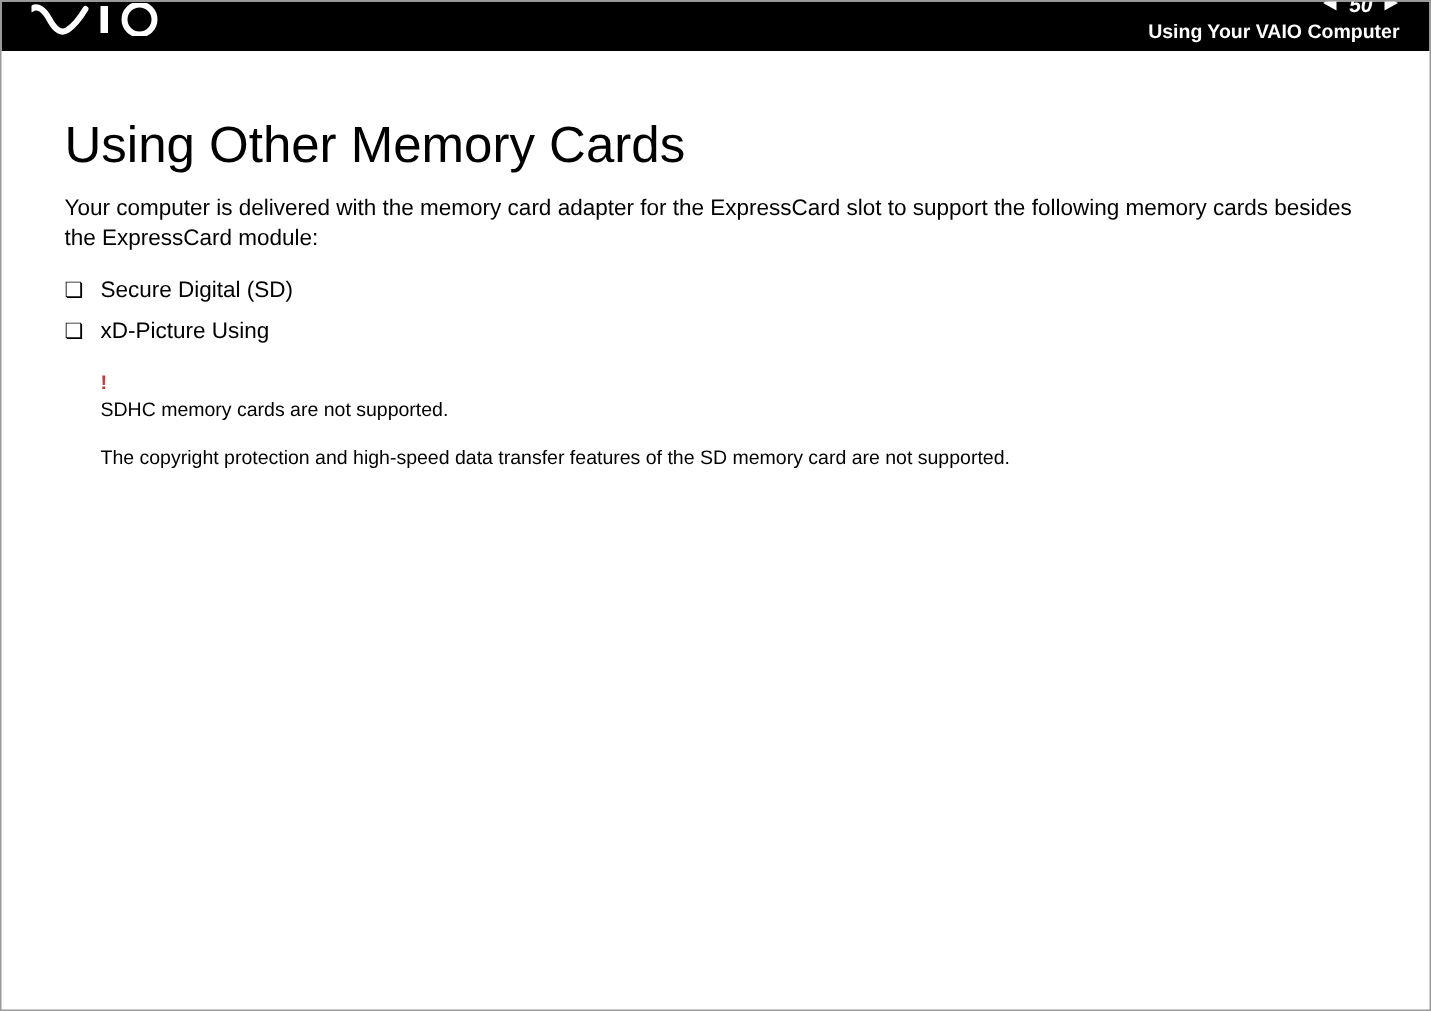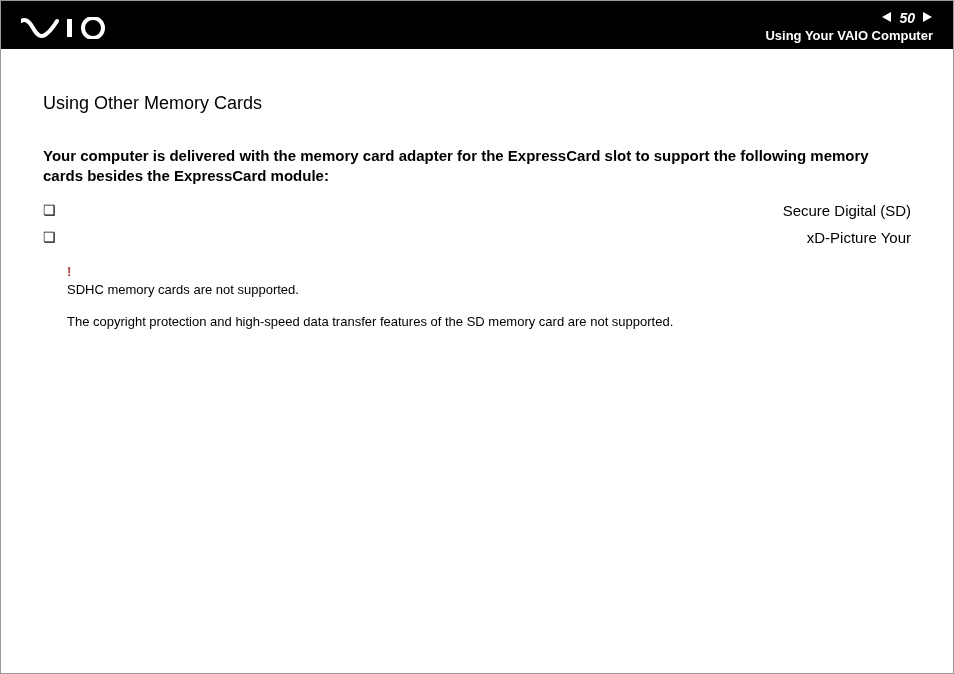--- a/index.html
+++ b/index.html
@@ -11,21 +11,21 @@
       width: 954px;
       height: 674px;
       font-family: Arial, Helvetica, sans-serif;
       background: #fff;
       border: 1px solid #999;
       overflow: hidden;
     }
     .header {
       background: #000;
       color: #fff;
-      height: 48px;
+      height: 33px;
       display: flex;
       justify-content: space-between;
       align-items: flex-end;
       padding: 0 20px 6px 20px;
     }
     .logo {
       display: flex;
       align-items: center;
       padding-bottom: 4px;
     }
@@ -55,34 +55,32 @@
       font-size: 14px;
     }
     .section-name {
       font-size: 13px;
       font-weight: bold;
     }
     .content {
       padding: 44px 42px 0 42px;
     }
     .title {
-      font-size: 18px;
+      font-size: 34px;
       font-weight: 400;
-      margin-bottom: 32px;
+      margin-bottom: 12px;
     }
     .intro {
       font-size: 15px;
       line-height: 1.35;
       margin-bottom: 10px;
-      font-weight: bold;
     }
     .list {
       list-style: none;
       margin-bottom: 12px;
-      text-align: right;
     }
     .list li {
       font-size: 15px;
       padding: 5px 0 5px 24px;
       position: relative;
     }
     .list li::before {
       content: "❏";
       position: absolute;
       left: 0;
@@ -132,20 +130,20 @@
     </div>
     <div class="section-name">Using Your VAIO Computer</div>
   </div>
 </div>
 
 <div class="content">
   <h1 class="title">Using Other Memory Cards</h1>
   <p class="intro">Your computer is delivered with the memory card adapter for the ExpressCard slot to support the following memory cards besides the ExpressCard module:</p>
   <ul class="list">
     <li>Secure Digital (SD)</li>
-    <li>xD-Picture Your</li>
+    <li>xD-Picture Using</li>
   </ul>
   <div class="note-block">
     <span class="warn-icon">!</span>
     <p class="note-line">SDHC memory cards are not supported.</p>
     <p class="note-line">The copyright protection and high-speed data transfer features of the SD memory card are not supported.</p>
   </div>
 </div>
 
 </body></html>

